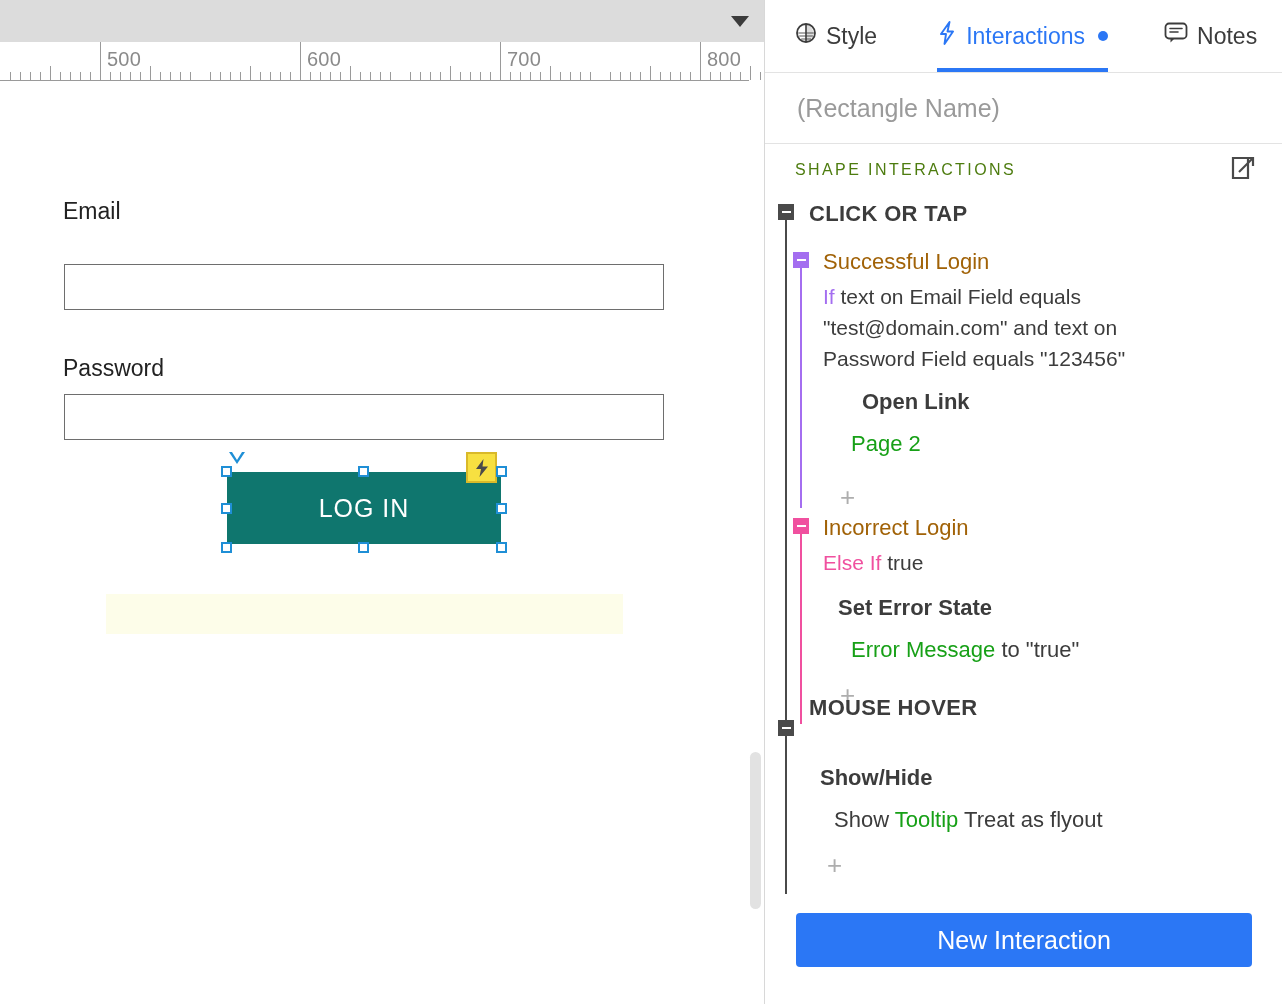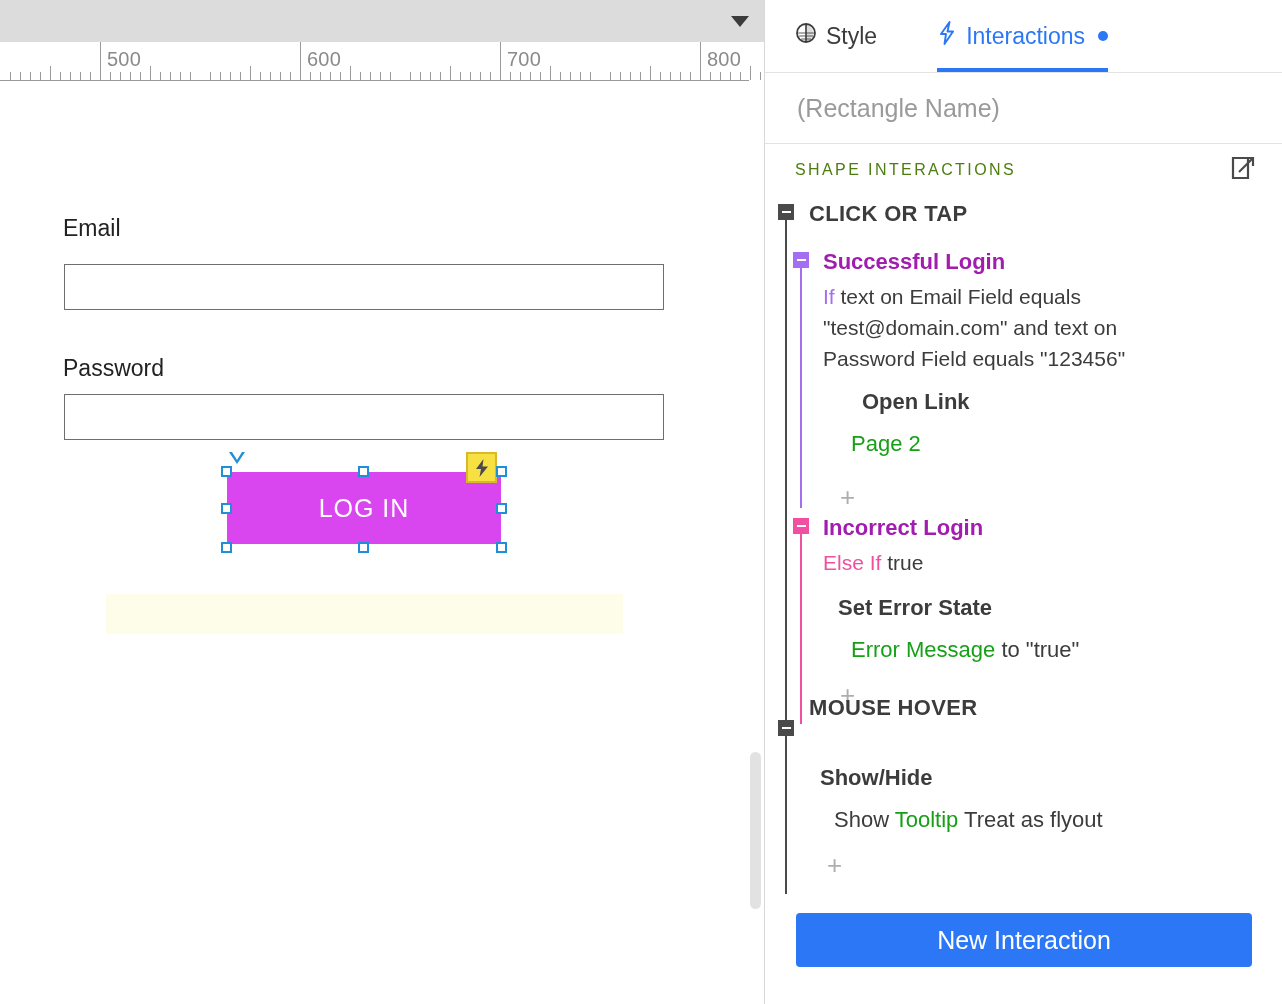--- a/index.html
+++ b/index.html
@@ -58,21 +58,21 @@
   }
   .wf-input{
     position:absolute;
     background:#ffffff;
     border:1px solid #6e6e6e;
     box-sizing:border-box;
   }
   #login-button{
     position:absolute;
     left:227px;top:472px;width:274px;height:72px;
-    background:#d946ef;
+    background:#0f766e;
     display:flex;align-items:center;justify-content:center;
     color:#ffffff;font-size:25px;letter-spacing:1px;
     font-family:"Liberation Sans",sans-serif;
     box-sizing:border-box;
     cursor:pointer;
   }
   #error-message-box{
     position:absolute;left:106px;top:594px;width:517px;height:40px;
     background:#fdfde9;
   }
@@ -192,21 +192,21 @@
   .toggle-box .minus{width:9px;height:2px;background:#ffffff;display:block;}
   .rail{position:absolute;width:2px;}
 
   .event-title{
     font-size:22px;font-weight:bold;color:#3c3c3c;
     font-family:"Liberation Sans",sans-serif;
     letter-spacing:.3px;
     position:absolute;
   }
   .case-title{
-    font-size:22px;font-weight:bold;color:#a21caf;
+    font-size:22px;font-weight:normal;color:#a16207;
     font-family:"Liberation Sans",sans-serif;
     position:absolute;
   }
   .condition-text{
     font-size:21px;color:#3c3c3c;line-height:31px;
     font-family:"Liberation Sans",sans-serif;
     position:absolute;width:390px;
   }
   .kw-if{color:#a46ef0;}
   .kw-elseif{color:#f0509f;}
@@ -318,21 +318,21 @@
       <div class="ruler-major" style="left: 100px;"></div>
       <div class="ruler-label" style="left: 107px;">500</div>
       <div class="ruler-major" style="left: 300px;"></div>
       <div class="ruler-label" style="left: 307px;">600</div>
       <div class="ruler-major" style="left: 500px;"></div>
       <div class="ruler-label" style="left: 507px;">700</div>
       <div class="ruler-major" style="left: 700px;"></div>
       <div class="ruler-label" style="left: 707px;">800</div>
     </div>
 
-  <div class="wf-label" style="left:63px;top:215px;">Email</div>
+  <div class="wf-label" style="left:63px;top:198px;">Email</div>
   <div class="wf-input" style="left:64px;top:264px;width:600px;height:46px;"></div>
 
   <div class="wf-label" style="left:63px;top:355px;">Password</div>
   <div class="wf-input" style="left:64px;top:394px;width:600px;height:46px;"></div>
 
   <div id="login-button">LOG IN</div>
 
   <div id="error-message-box"></div>
 
   <div id="rotate-handle"></div>
@@ -376,20 +376,30 @@
       <span>
         <svg width="20" height="24" viewBox="0 0 20 24">
           <path d="M12.5 1 L4 13 L9 13 L7.5 23 L16 10.5 L10.5 10.5 Z" fill="none" stroke="#2b77f5" stroke-width="1.9" stroke-linejoin="round"></path>
         </svg>
       </span>
       <span>Interactions</span>
       <span class="unread-dot"></span>
       <span class="tab-underline"></span>
     </div>
 
+    <div class="panel-tab" id="tab-notes">
+      <span>
+        <svg width="24" height="22" viewBox="0 0 24 22">
+          <rect x="1.5" y="1.5" width="21" height="15" rx="3.5" fill="none" stroke="#3c3c3c" stroke-width="1.8"></rect>
+          <path d="M6.5 16.5 L6.5 20.5 L10.5 16.5 Z" fill="#3c3c3c"></path>
+          <path d="M6 6.5 H18 M6 10 H14" stroke="#3c3c3c" stroke-width="1.6" stroke-linecap="round"></path>
+        </svg>
+      </span>
+      <span>Notes</span>
+    </div>
   </div>
 
   <div id="widget-name-row">
     <input id="widget-name-input" type="text" placeholder="(Rectangle Name)" style="">
   </div>
 
   <div id="section-header-row">
     <span id="section-title">SHAPE INTERACTIONS</span>
     <span id="popout-icon">
       <svg width="26" height="26" viewBox="0 0 26 26">

